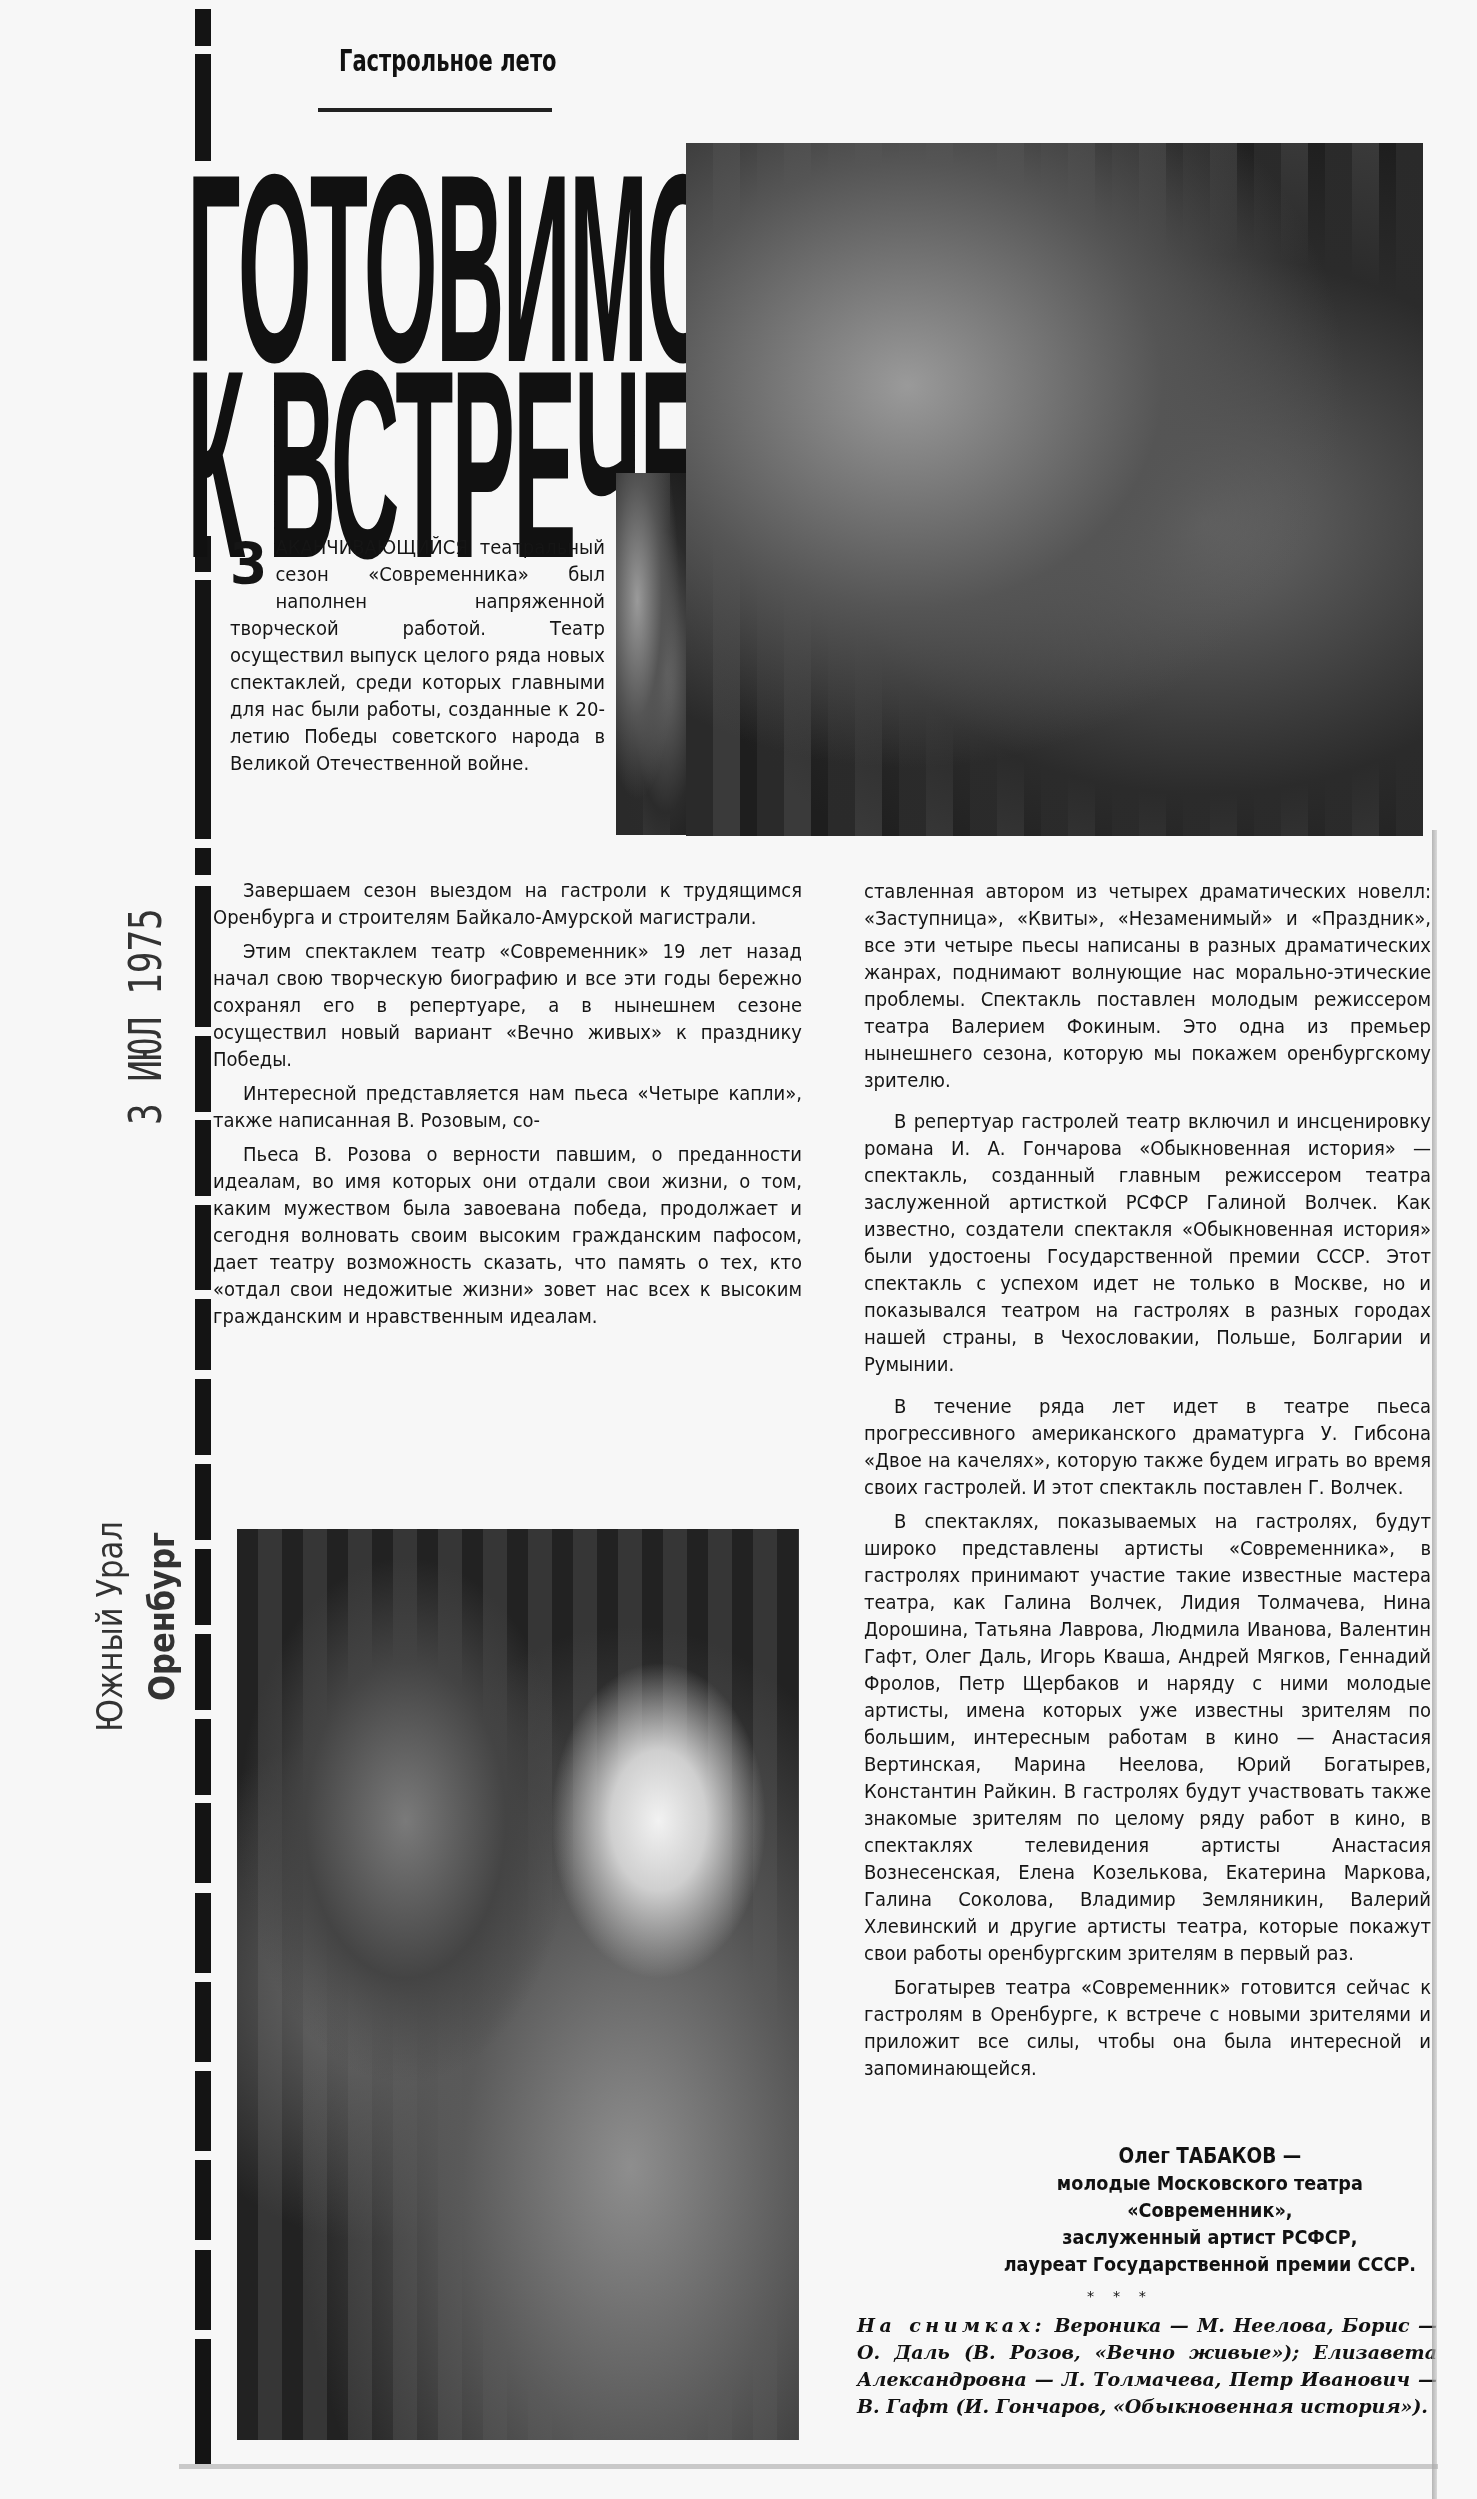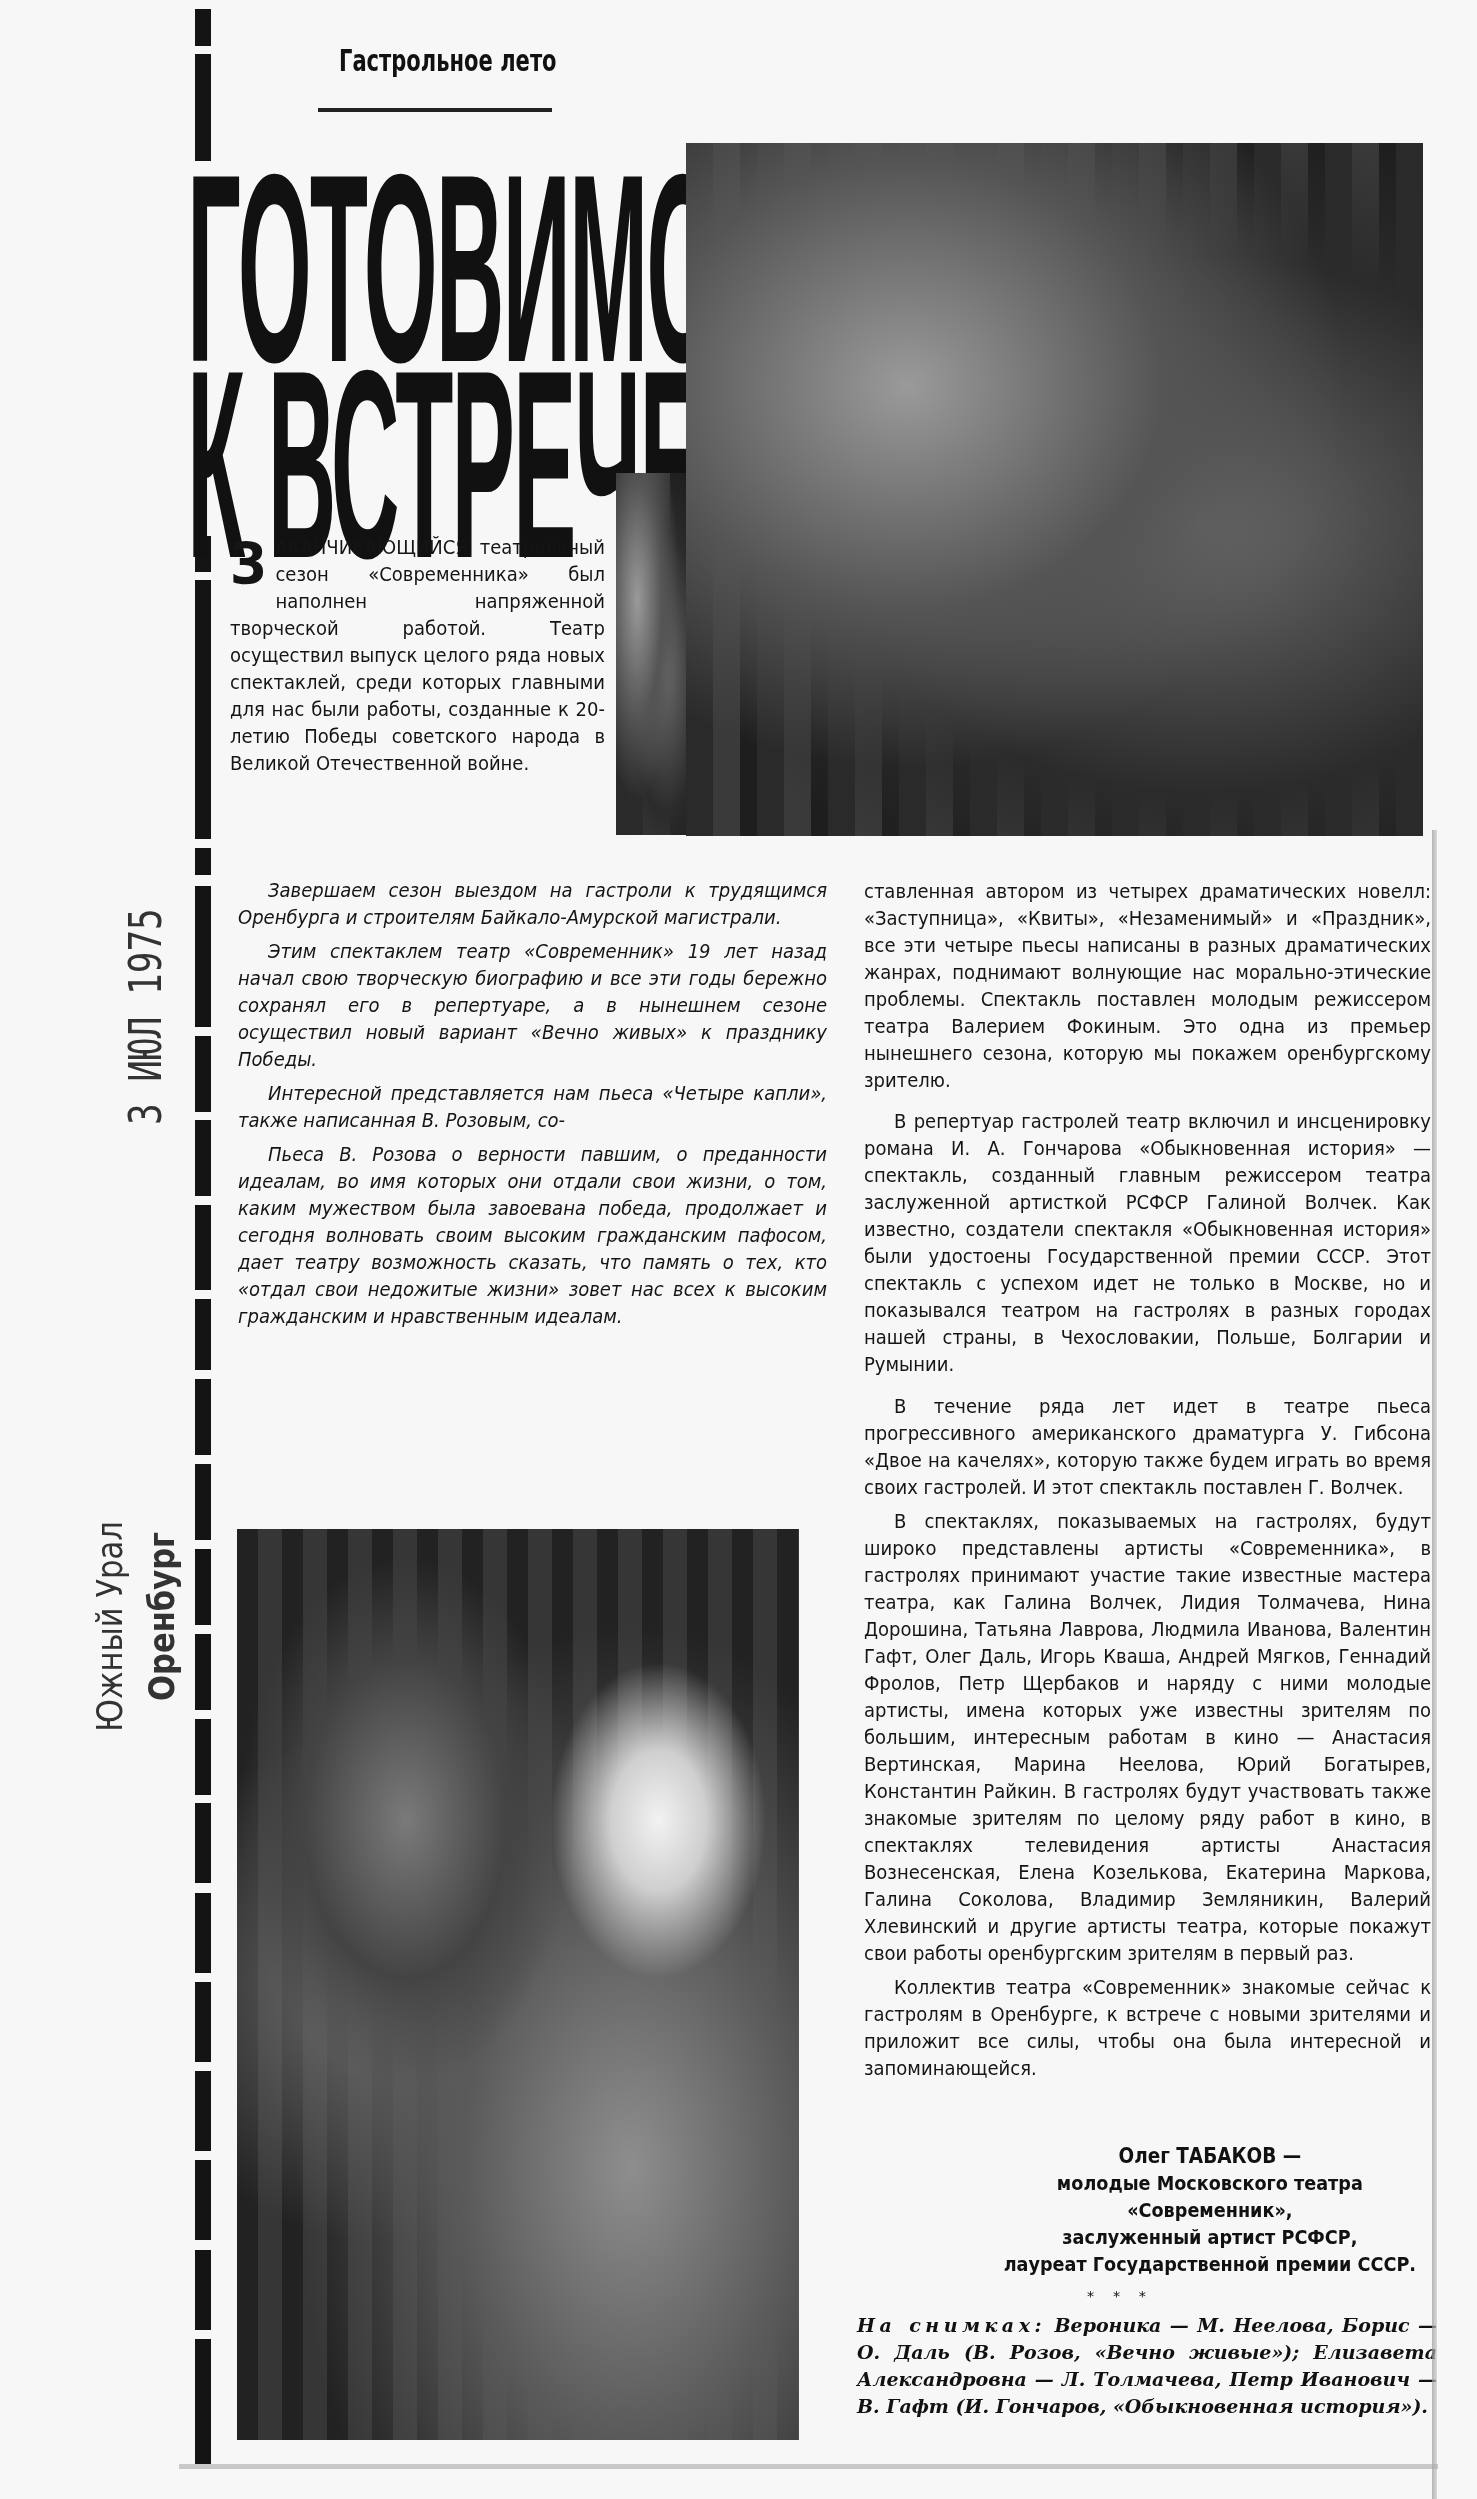--- a/index.html
+++ b/index.html
@@ -49,21 +49,21 @@
   
   .col {
     position:absolute; font-family:"DejaVu Sans Condensed","DejaVu Sans",sans-serif;
     font-size:20px; line-height:27px; text-align:justify; color:#151515;
   }
   .col p { margin:0; text-indent:30px; }
   #col-intro { left:230px; top:534px; width:375px; }
   #col-intro .drop { float:left; font-size:57px; line-height:50px; font-weight:bold; margin:5.4px 9px 0 0; }
   #col-intro p { text-indent:0; }
   #col-intro .lead { text-transform:uppercase; }
-  #col-left { left:238px; top:877px; width:589px;font-style:italic; }
+  #col-left { left:213px; top:877px; width:589px; }
   #col-left p { margin-bottom:7.1px; }
   #col-right { left:864px; top:878px; width:567px; }
   #col-right p { margin-bottom:14.3px; }
   #col-right p.tight { margin-bottom:7.1px; }
   
   #signature { position:absolute; right:61px; top:2143px; text-align:center;
     font-family:"DejaVu Sans Condensed","DejaVu Sans",sans-serif; font-weight:bold; font-size:19.6px; line-height:27px; }
   #sig-name { font-size:20.5px; }
   #stars { position:absolute; left:1087px; top:2288px; font-size:14.3px; letter-spacing:7.1px; }
   #caption { position:absolute; left:857px; top:2312px; width:580px; text-align:justify;
@@ -127,21 +127,21 @@
   <p>Этим спектаклем театр «Современник» 19 лет назад начал свою творческую биографию и все эти годы бережно сохранял его в репертуаре, а в нынешнем сезоне осуществил новый вариант «Вечно живых» к празднику Победы.</p>
   <p>Интересной представляется нам пьеса «Четыре капли», также написанная В. Розовым, со-</p>
   <p>Пьеса В. Розова о верности павшим, о преданности идеалам, во имя которых они отдали свои жизни, о том, каким мужеством была завоевана победа, продолжает и сегодня волновать своим высоким гражданским пафосом, дает театру возможность сказать, что память о тех, кто «отдал свои недожитые жизни» зовет нас всех к высоким гражданским и нравственным идеалам.</p>
 </div>
 
 <div id="col-right" class="col">
   <p style="text-indent:0">ставленная автором из четырех драматических новелл: «Заступница», «Квиты», «Незаменимый» и «Праздник», все эти четыре пьесы написаны в разных драматических жанрах, поднимают волнующие нас морально-этические проблемы. Спектакль поставлен молодым режиссером театра Валерием Фокиным. Это одна из премьер нынешнего сезона, которую мы покажем оренбургскому зрителю.</p>
   <p>В репертуар гастролей театр включил и инсценировку романа И. А. Гончарова «Обыкновенная история» — спектакль, созданный главным режиссером театра заслуженной артисткой РСФСР Галиной Волчек. Как известно, создатели спектакля «Обыкновенная история» были удостоены Государственной премии СССР. Этот спектакль с успехом идет не только в Москве, но и показывался театром на гастролях в разных городах нашей страны, в Чехословакии, Польше, Болгарии и Румынии.</p>
   <p class="tight">В течение ряда лет идет в театре пьеса прогрессивного американского драматурга У. Гибсона «Двое на качелях», которую также будем играть во время своих гастролей. И этот спектакль поставлен Г. Волчек.</p>
   <p class="tight">В спектаклях, показываемых на гастролях, будут широко представлены артисты «Современника», в гастролях принимают участие такие известные мастера театра, как Галина Волчек, Лидия Толмачева, Нина Дорошина, Татьяна Лаврова, Людмила Иванова, Валентин Гафт, Олег Даль, Игорь Кваша, Андрей Мягков, Геннадий Фролов, Петр Щербаков и наряду с ними молодые артисты, имена которых уже известны зрителям по большим, интересным работам в кино — Анастасия Вертинская, Марина Неелова, Юрий Богатырев, Константин Райкин. В гастролях будут участвовать также знакомые зрителям по целому ряду работ в кино, в спектаклях телевидения артисты Анастасия Вознесенская, Елена Козелькова, Екатерина Маркова, Галина Соколова, Владимир Земляникин, Валерий Хлевинский и другие артисты театра, которые покажут свои работы оренбургским зрителям в первый раз.</p>
-  <p>Коллектив театра «Современник» знакомые сейчас к гастролям в Оренбурге, к встрече с новыми зрителями и приложит все силы, чтобы она была интересной и запоминающейся.</p>
+  <p>Богатырев театра «Современник» готовится сейчас к гастролям в Оренбурге, к встрече с новыми зрителями и приложит все силы, чтобы она была интересной и запоминающейся.</p>
 </div>
 
 <div id="signature">
   <div id="sig-name">Олег ТАБАКОВ —</div>
   <div>молодые Московского театра</div>
   <div>«Современник»,</div>
   <div>заслуженный артист РСФСР,</div>
   <div>лауреат Государственной премии СССР.</div>
 </div>
 

